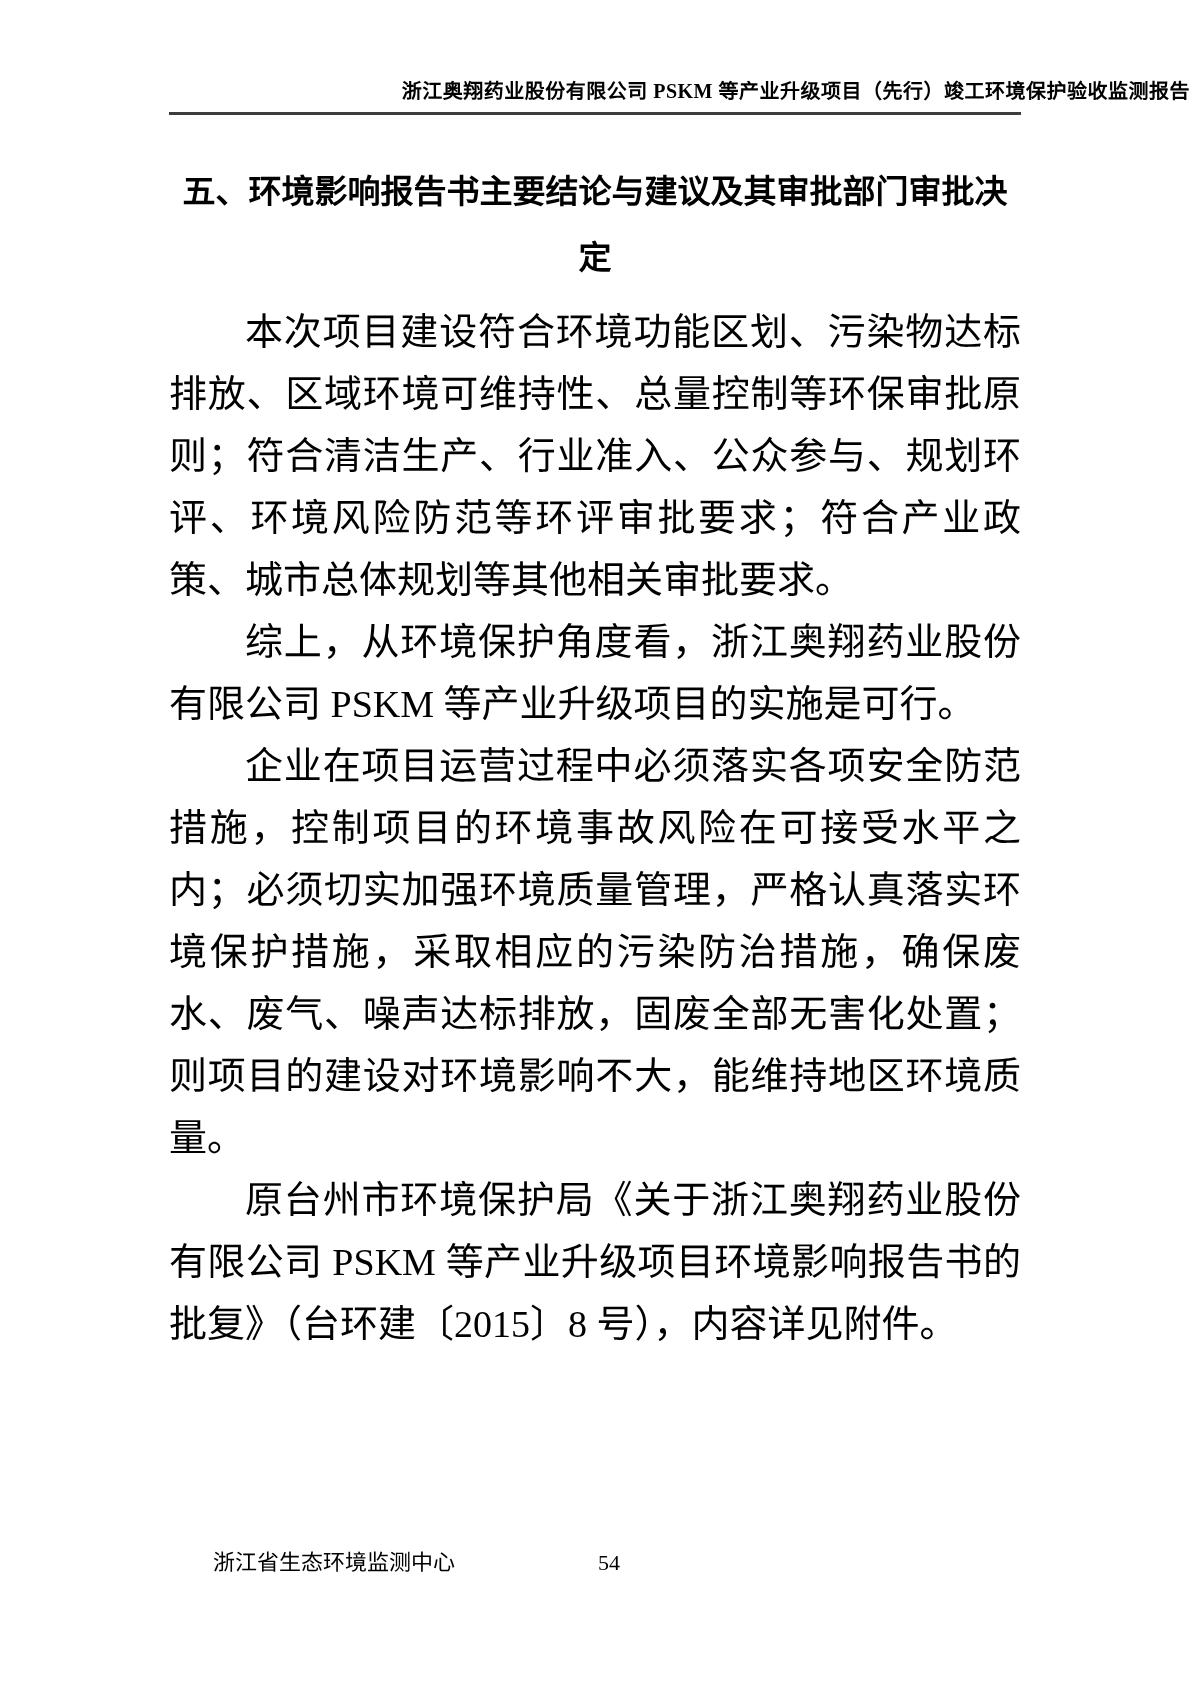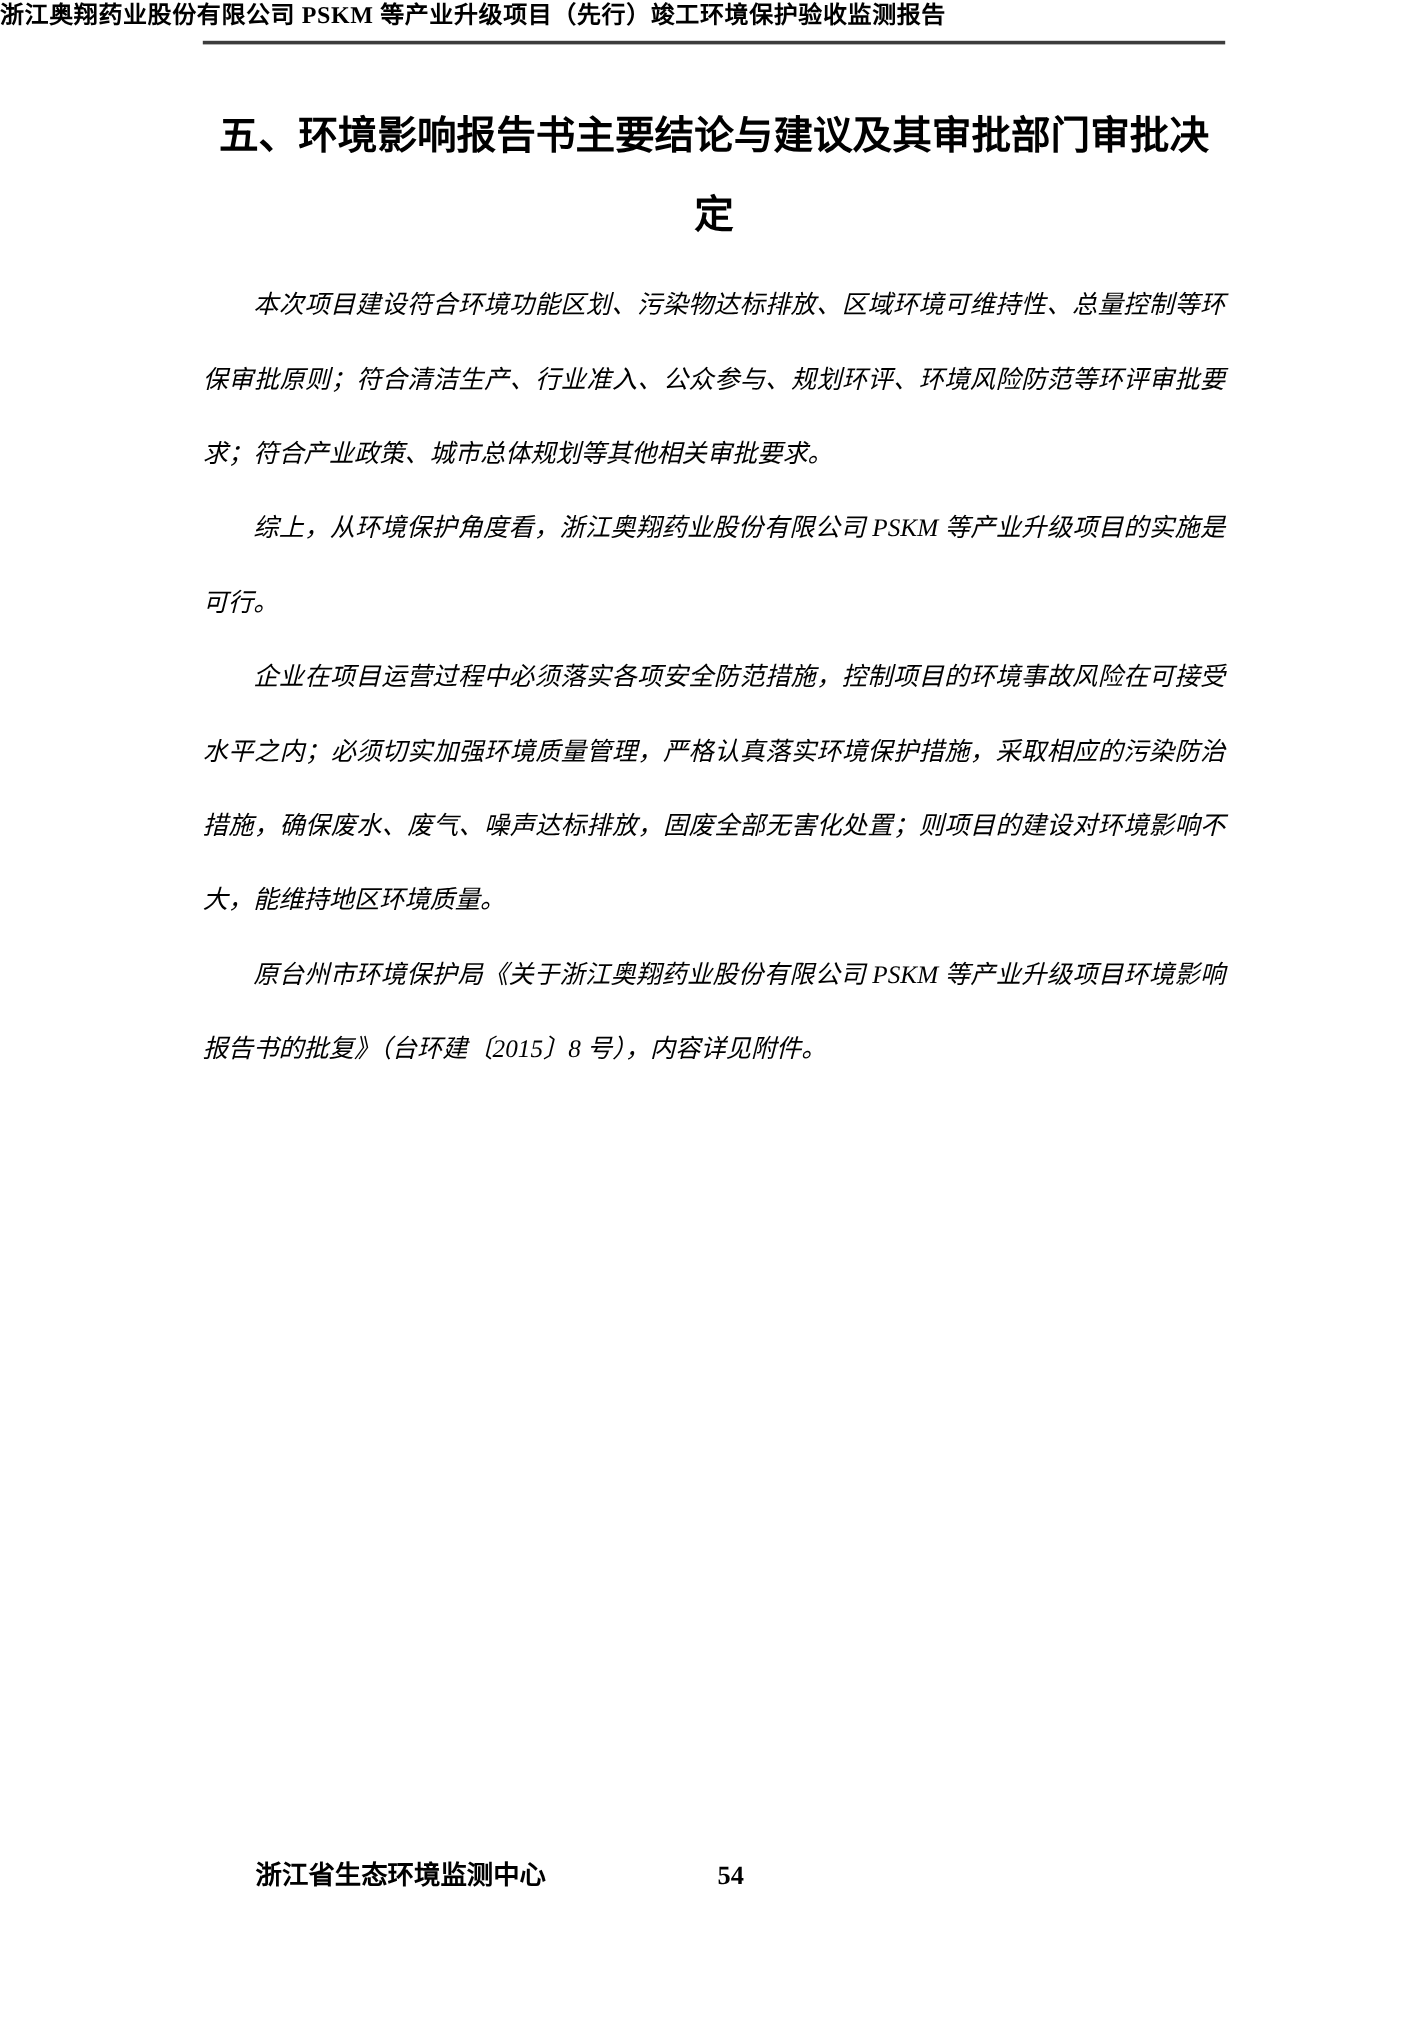--- a/index.html
+++ b/index.html
@@ -14,21 +14,22 @@
     background: #ffffff;
     color: #000000;
     font-family: "Liberation Serif", "DejaVu Serif", serif;
     overflow: hidden;
   }
   .content {
     width: 852px;
     margin: 0 auto;
   }
   .doc-header {
-    text-align: left;
+    padding-top: 78px;
+    text-align: right;
     font-size: 20px;
     font-weight: bold;
     line-height: 26px;
     letter-spacing: 0.5px;
   }
   .header-rule {
     width: 852px;
     height: 3px;
     background: #3d3d3d;
     margin: 8px auto 0 auto;
@@ -45,36 +46,34 @@
     font-size: 31px;
     font-weight: bold;
     line-height: 62px;
     margin: 0;
   }
   .section-heading.first {
     margin-top: 10px;
   }
   .body-paragraph {
     margin: 0;
-    font-size: 21px;
+    font-size: 38px;
     line-height: 62px;
     text-indent: 2em;
     text-align: justify;
     text-justify: inter-ideograph;
-    font-style: italic;
   }
   .doc-footer {
     position: absolute;
     left: 0;
     top: 1548px;
     width: 958px;
     height: 30px;
     font-size: 22px;
     line-height: 30px;
-    font-weight: bold;
   }
   .footer-org {
     position: absolute;
     left: 213px;
     top: 0;
   }
   .footer-page-number {
     position: absolute;
     left: 598px;
     top: 0;

